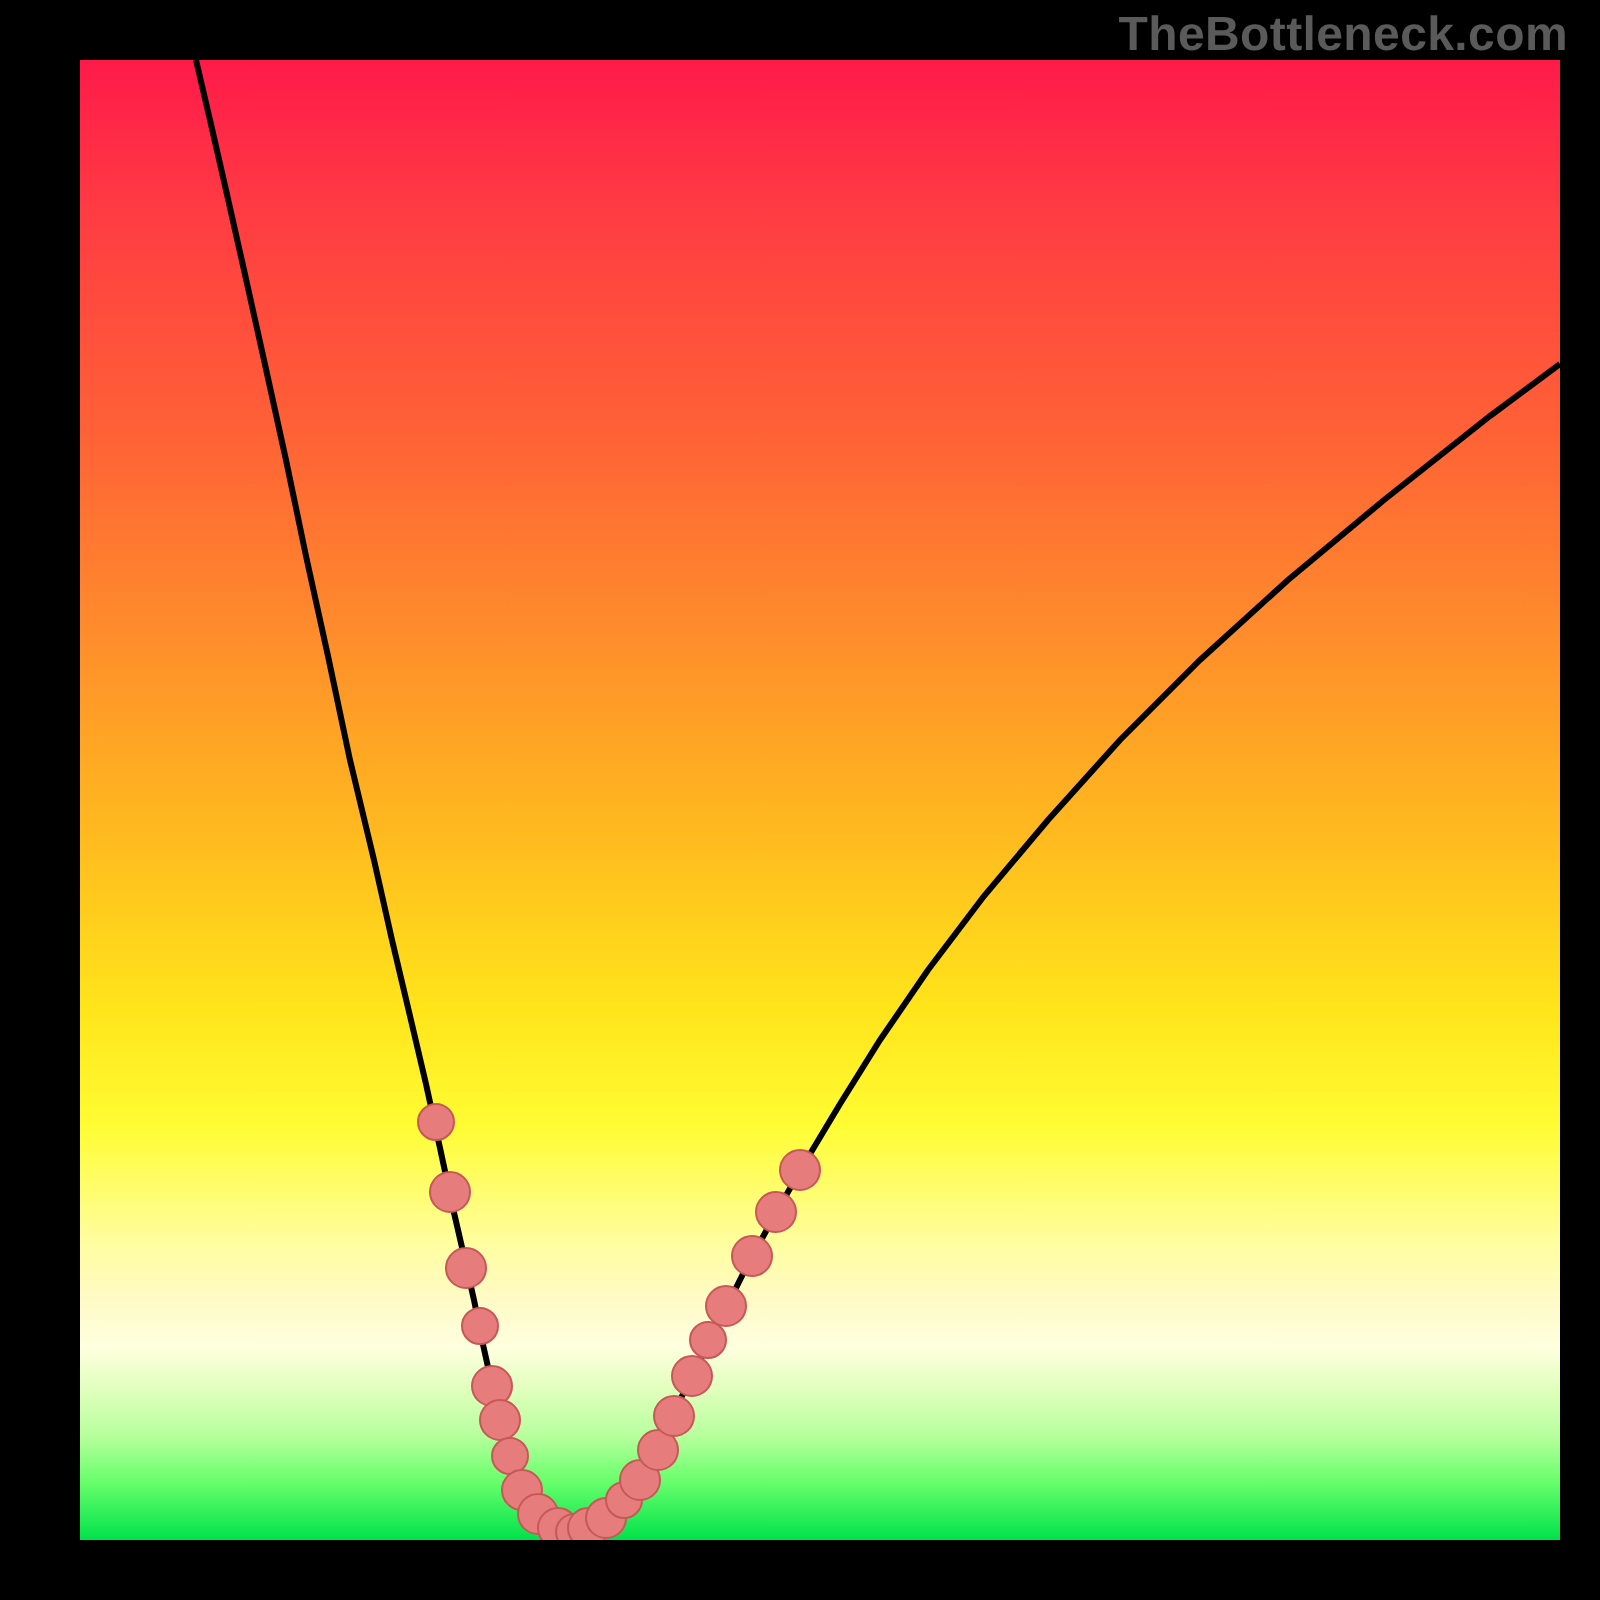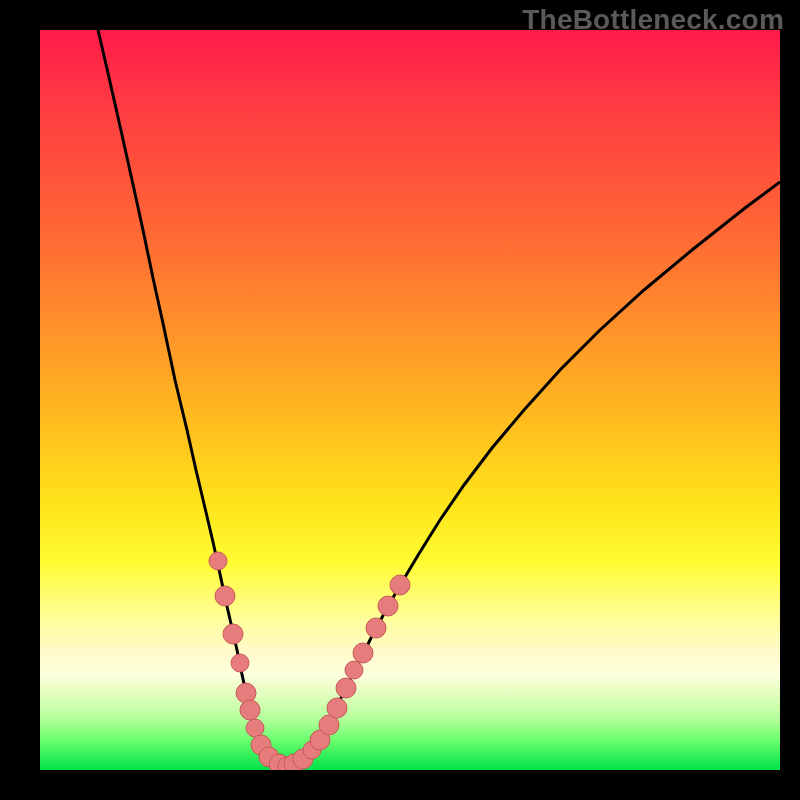--- a/index.html
+++ b/index.html
@@ -39,21 +39,21 @@
       #b6ff9c 93%,
       #69ff6c 96%,
       #00e24a 100%
     );
   }
   .watermark {
     position: absolute;
     top: 4px;
     right: 16px;
     font-family: Arial, Helvetica, sans-serif;
-    font-size: 28px;
+    font-size: 24px;
     font-weight: 600;
     color: #5a5a5a;
     letter-spacing: 0.2px;
     user-select: none;
   }
   svg.curve {
     position: absolute;
     left: 0;
     top: 0;
     width: 740px;

